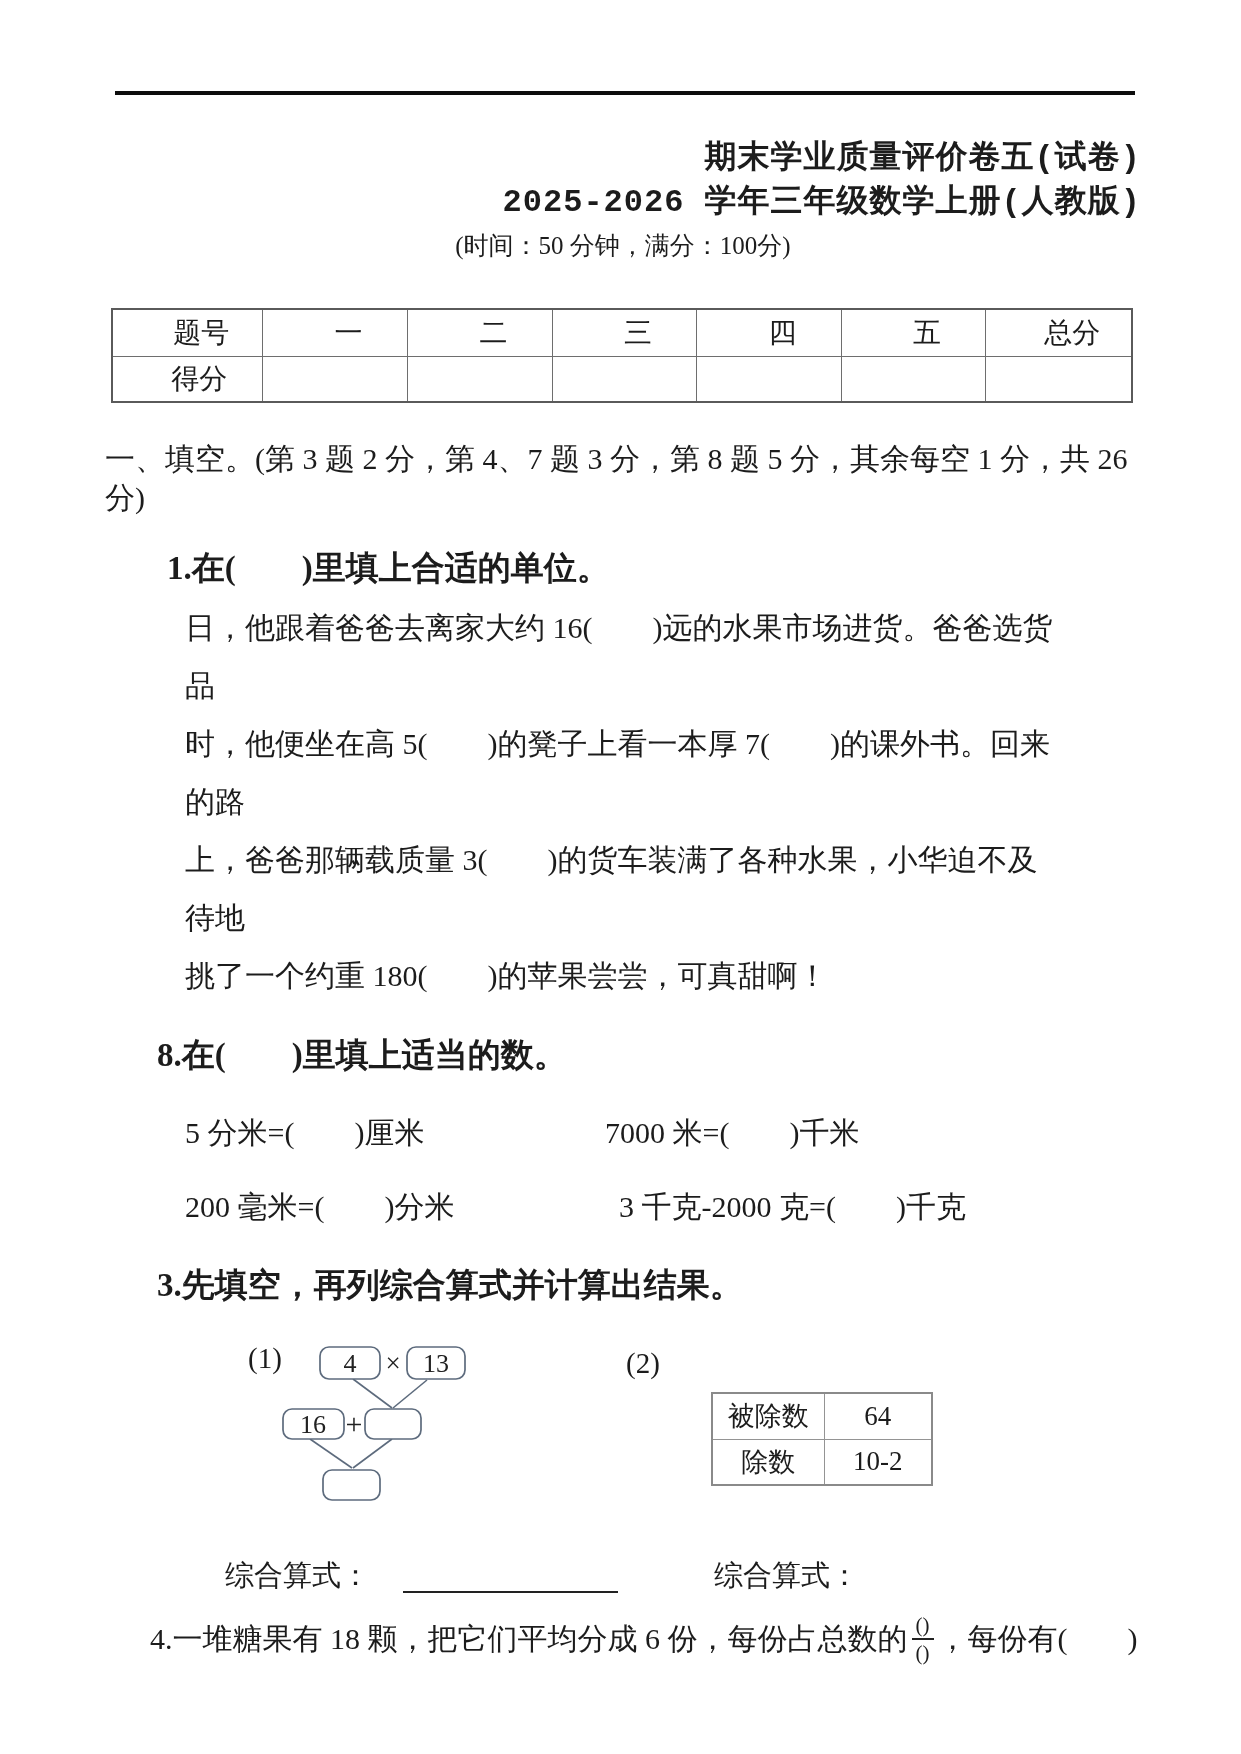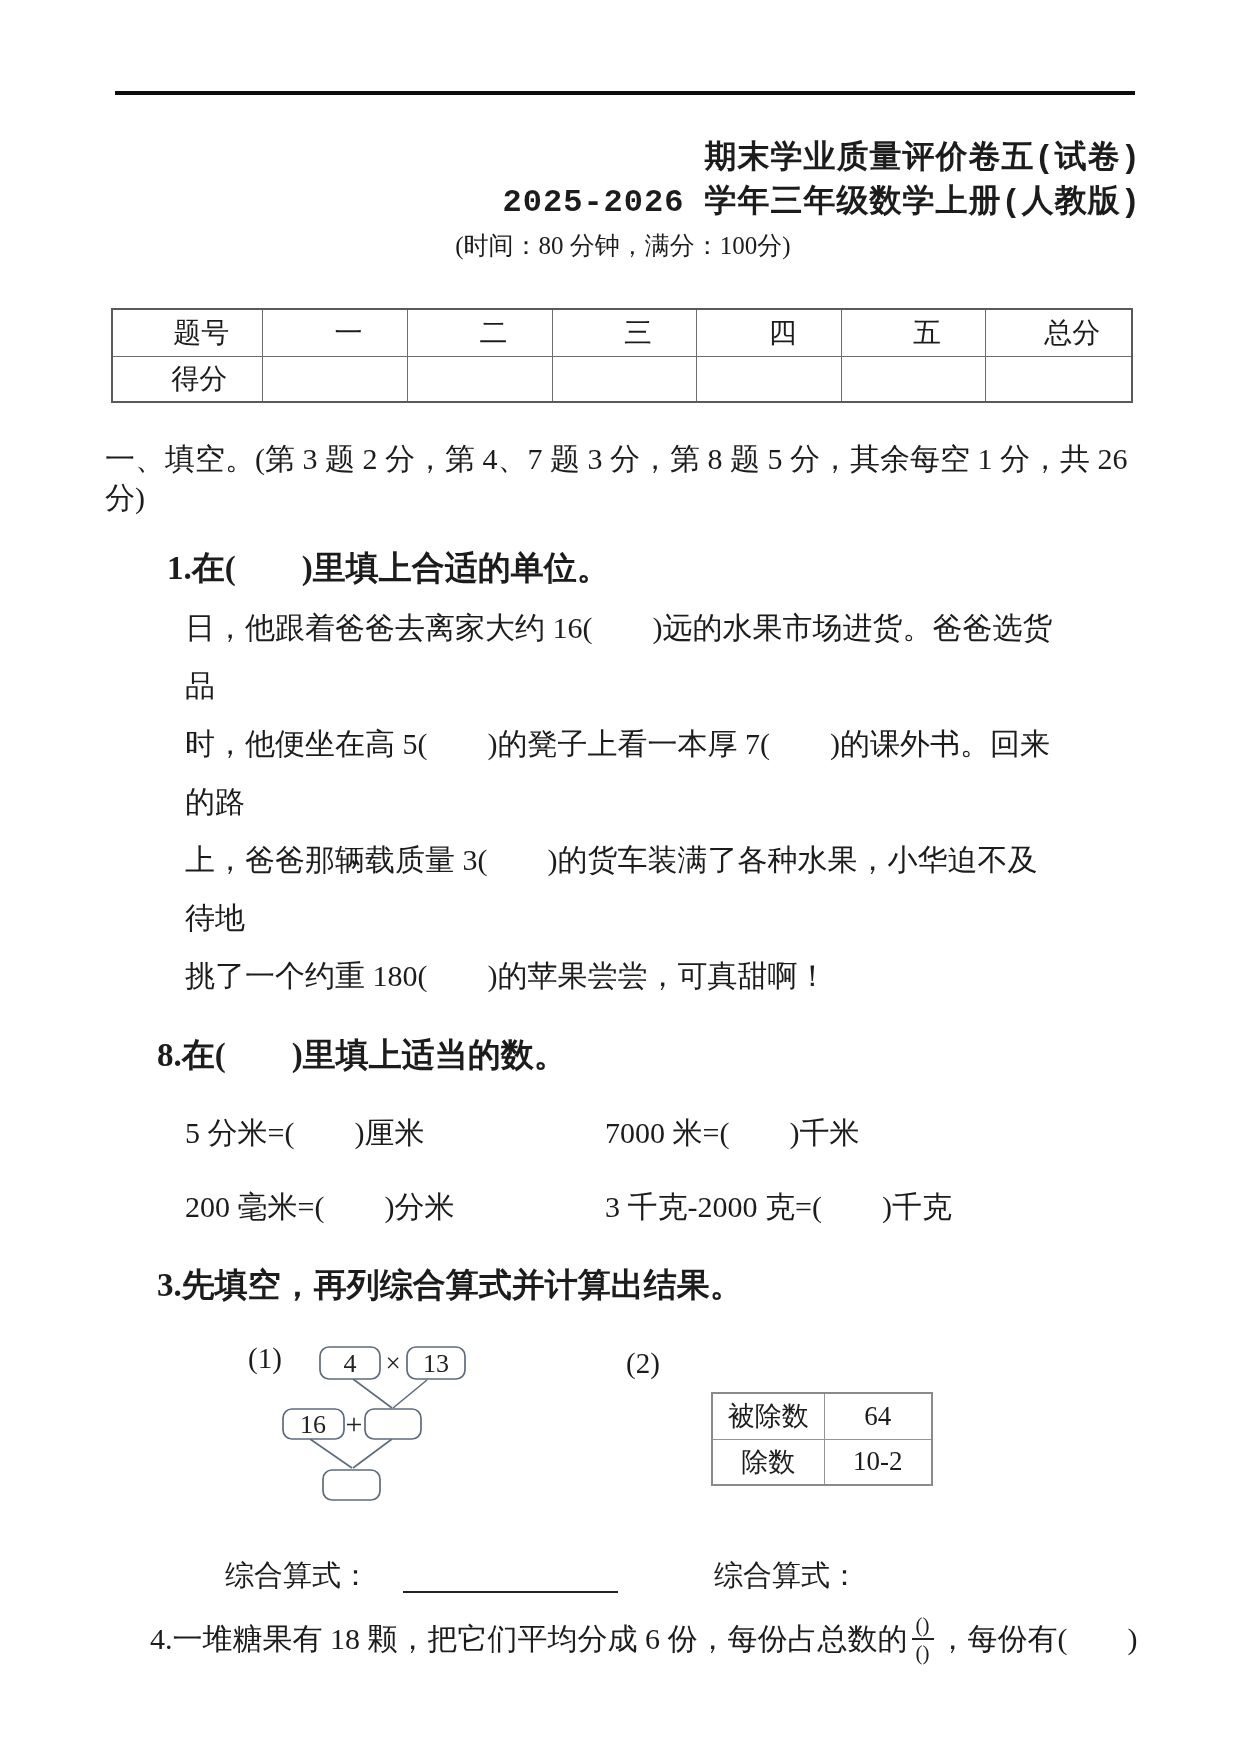--- a/index.html
+++ b/index.html
@@ -48,21 +48,21 @@
   .section-heading{
     margin-top:36px;font-size:30px;line-height:39px;
   }
   .q-line{font-size:33px;line-height:34px;font-weight:bold;}
   .q1{margin-top:34px;margin-left:62px;}
   .q1-para{margin-top:14px;margin-left:80px;width:880px;font-size:30px;line-height:58px;}
   .q1-para .pl-0{text-indent:58px;}
   .q2{margin-top:33px;margin-left:52px;}
   .conv-row{display:flex;margin-left:80px;font-size:30px;line-height:34px;}
   .conv-row.first{margin-top:44px;}
-  .conv-row.second{margin-top:40px;}
+  .conv-row.second{margin-top:40px;gap:14px;}
   .conv-cell-left{width:420px;}
   .q3{margin-top:44px;margin-left:52px;}
   .diagram-area{position:relative;height:250px;}
   .p1-label{position:absolute;left:143px;top:40px;font-size:29px;}
   .p2-label{position:absolute;left:521px;top:45px;font-size:29px;}
   .pyramid{position:absolute;left:135px;top:35px;}
   .pyramid text{
     font-family:"Liberation Serif","DejaVu Serif",serif;
     fill:#222222;
   }
@@ -91,21 +91,21 @@
 </style>
 </head>
 <body>
 
 <div class="page">
 
   <div class="top-rule"></div>
 
   <div class="title title-1">期末学业质量评价卷五(试卷)</div>
   <div class="title">2025-2026 学年三年级数学上册(人教版)</div>
-  <div class="subtitle">(时间：80 分钟，满分：100分)</div>
+  <div class="subtitle">(时间：50 分钟，满分：100分)</div>
 
   <table class="score">
     <colgroup>
       <col style="width:150px">
         <col style="width:145px">
         <col style="width:145px">
       <col style="width:144px">
         <col style="width:145px">
         <col style="width:144px">
       <col style="width:147px">

